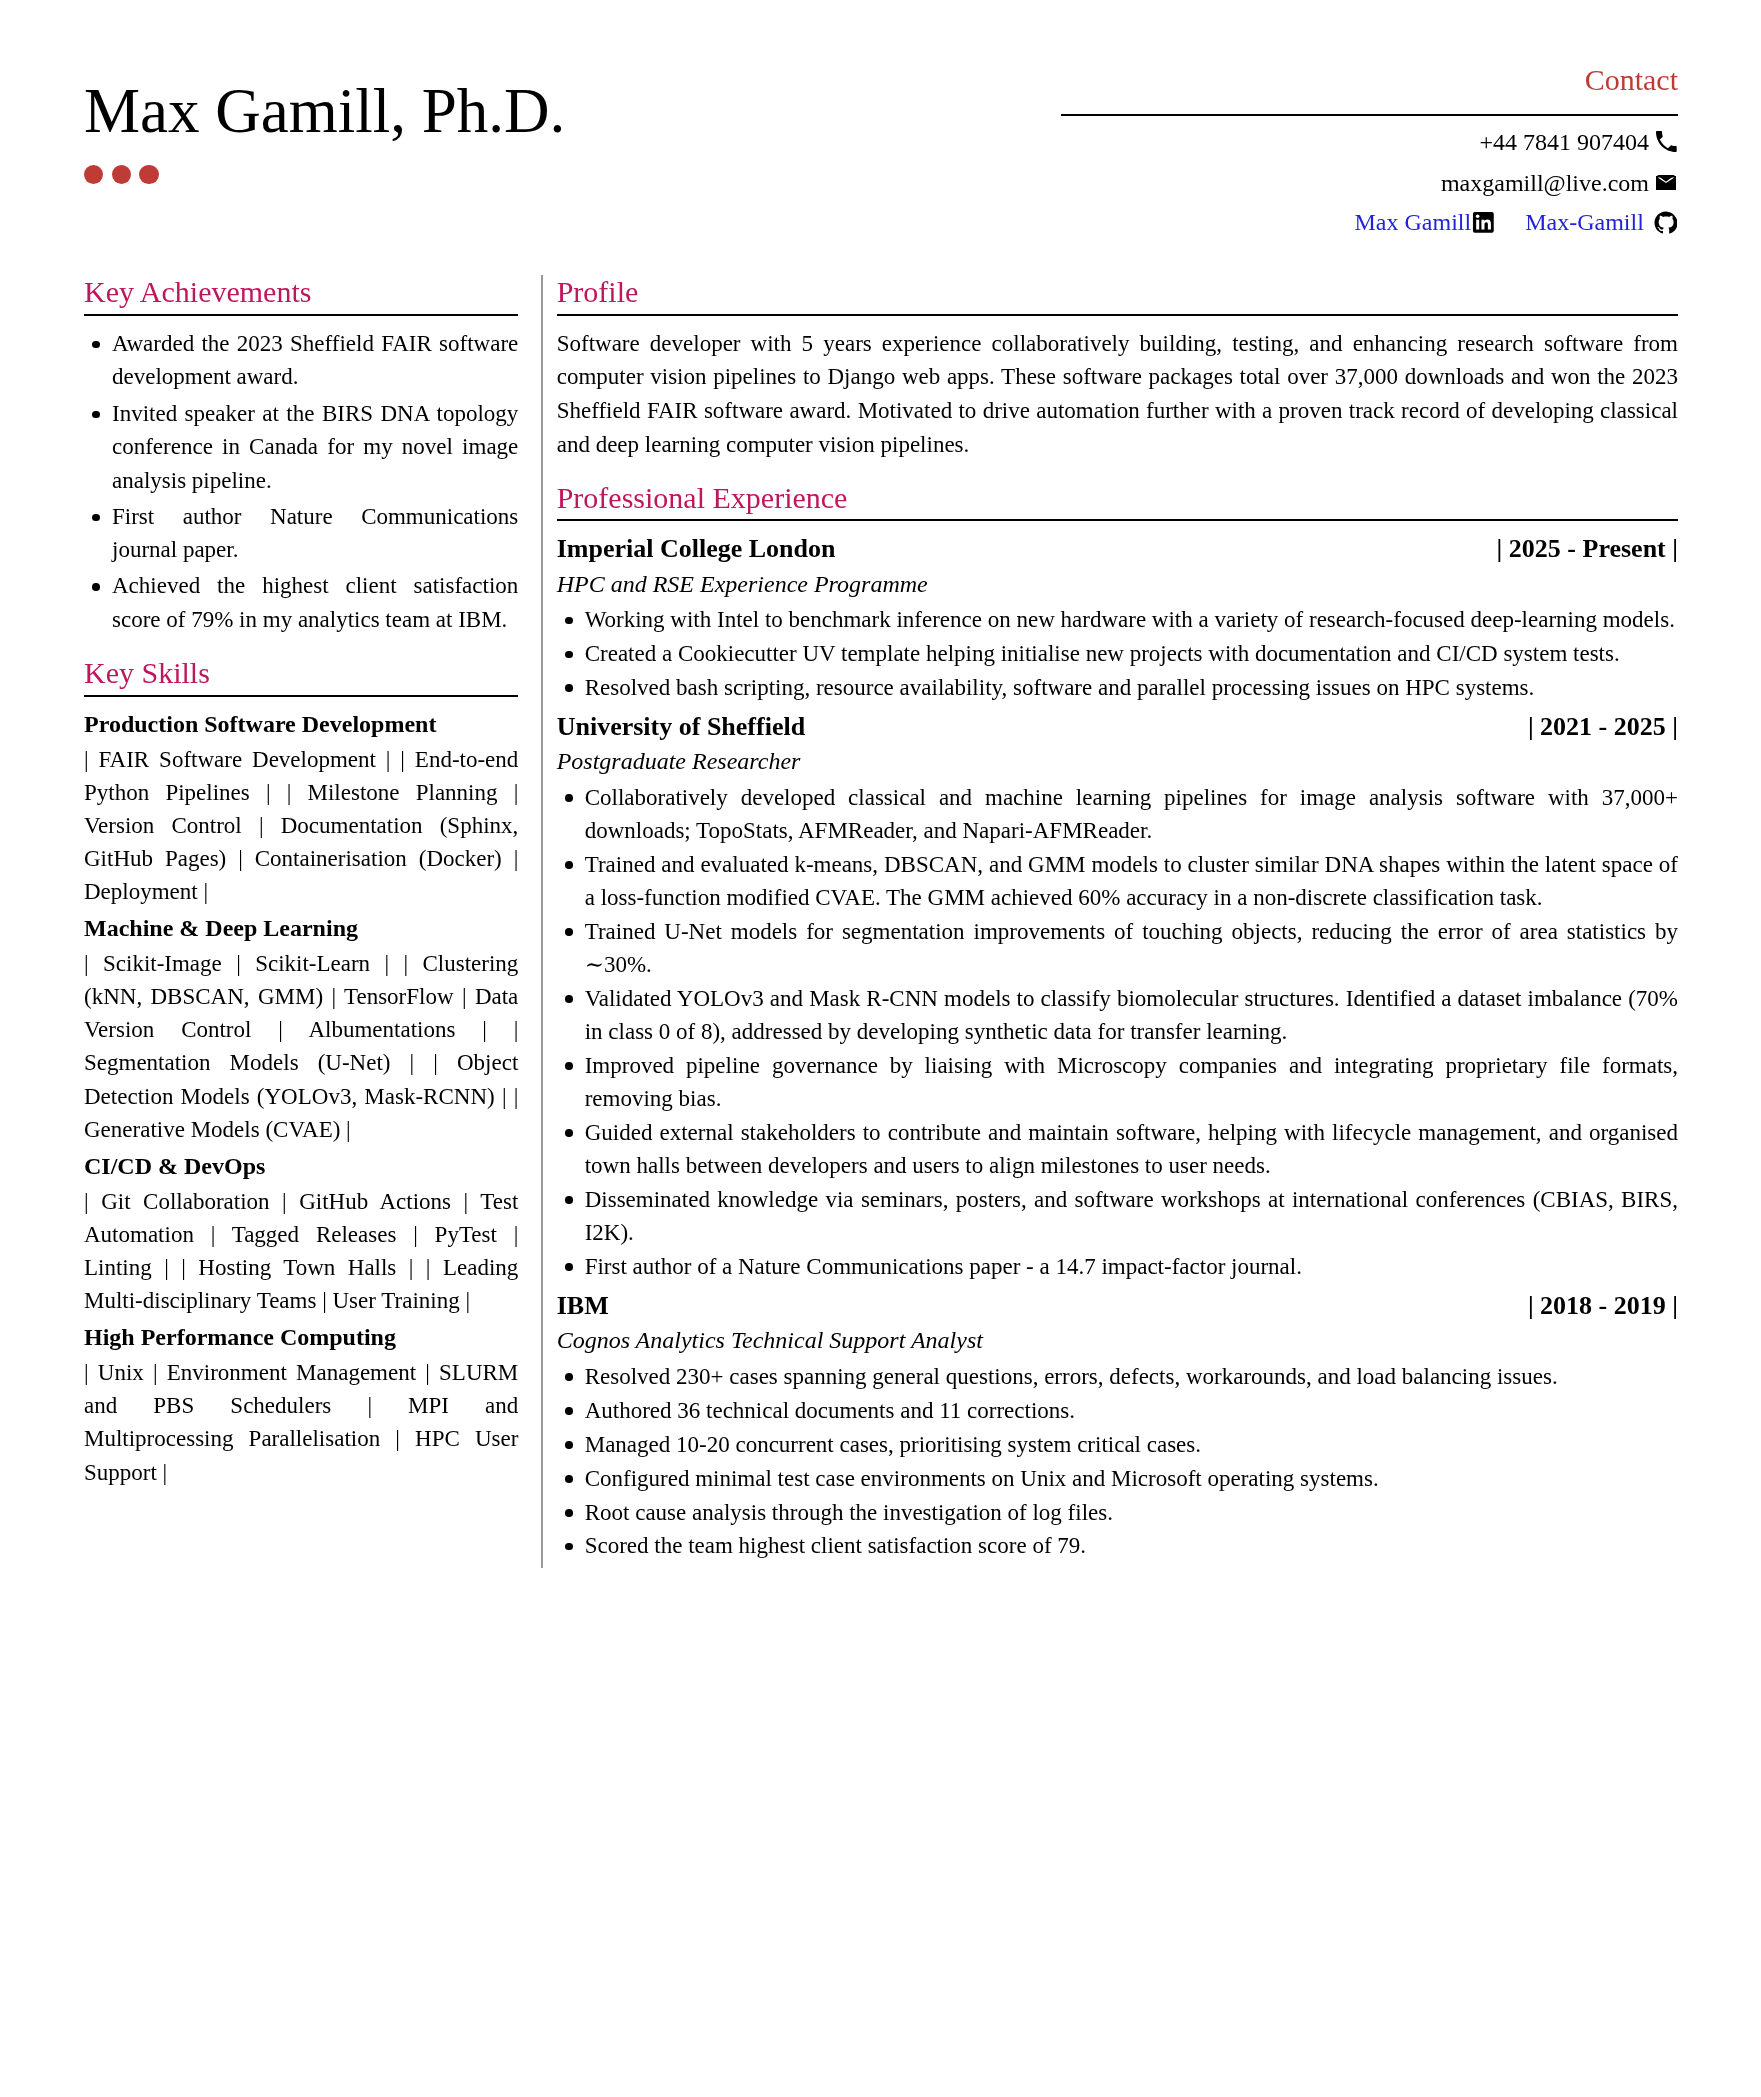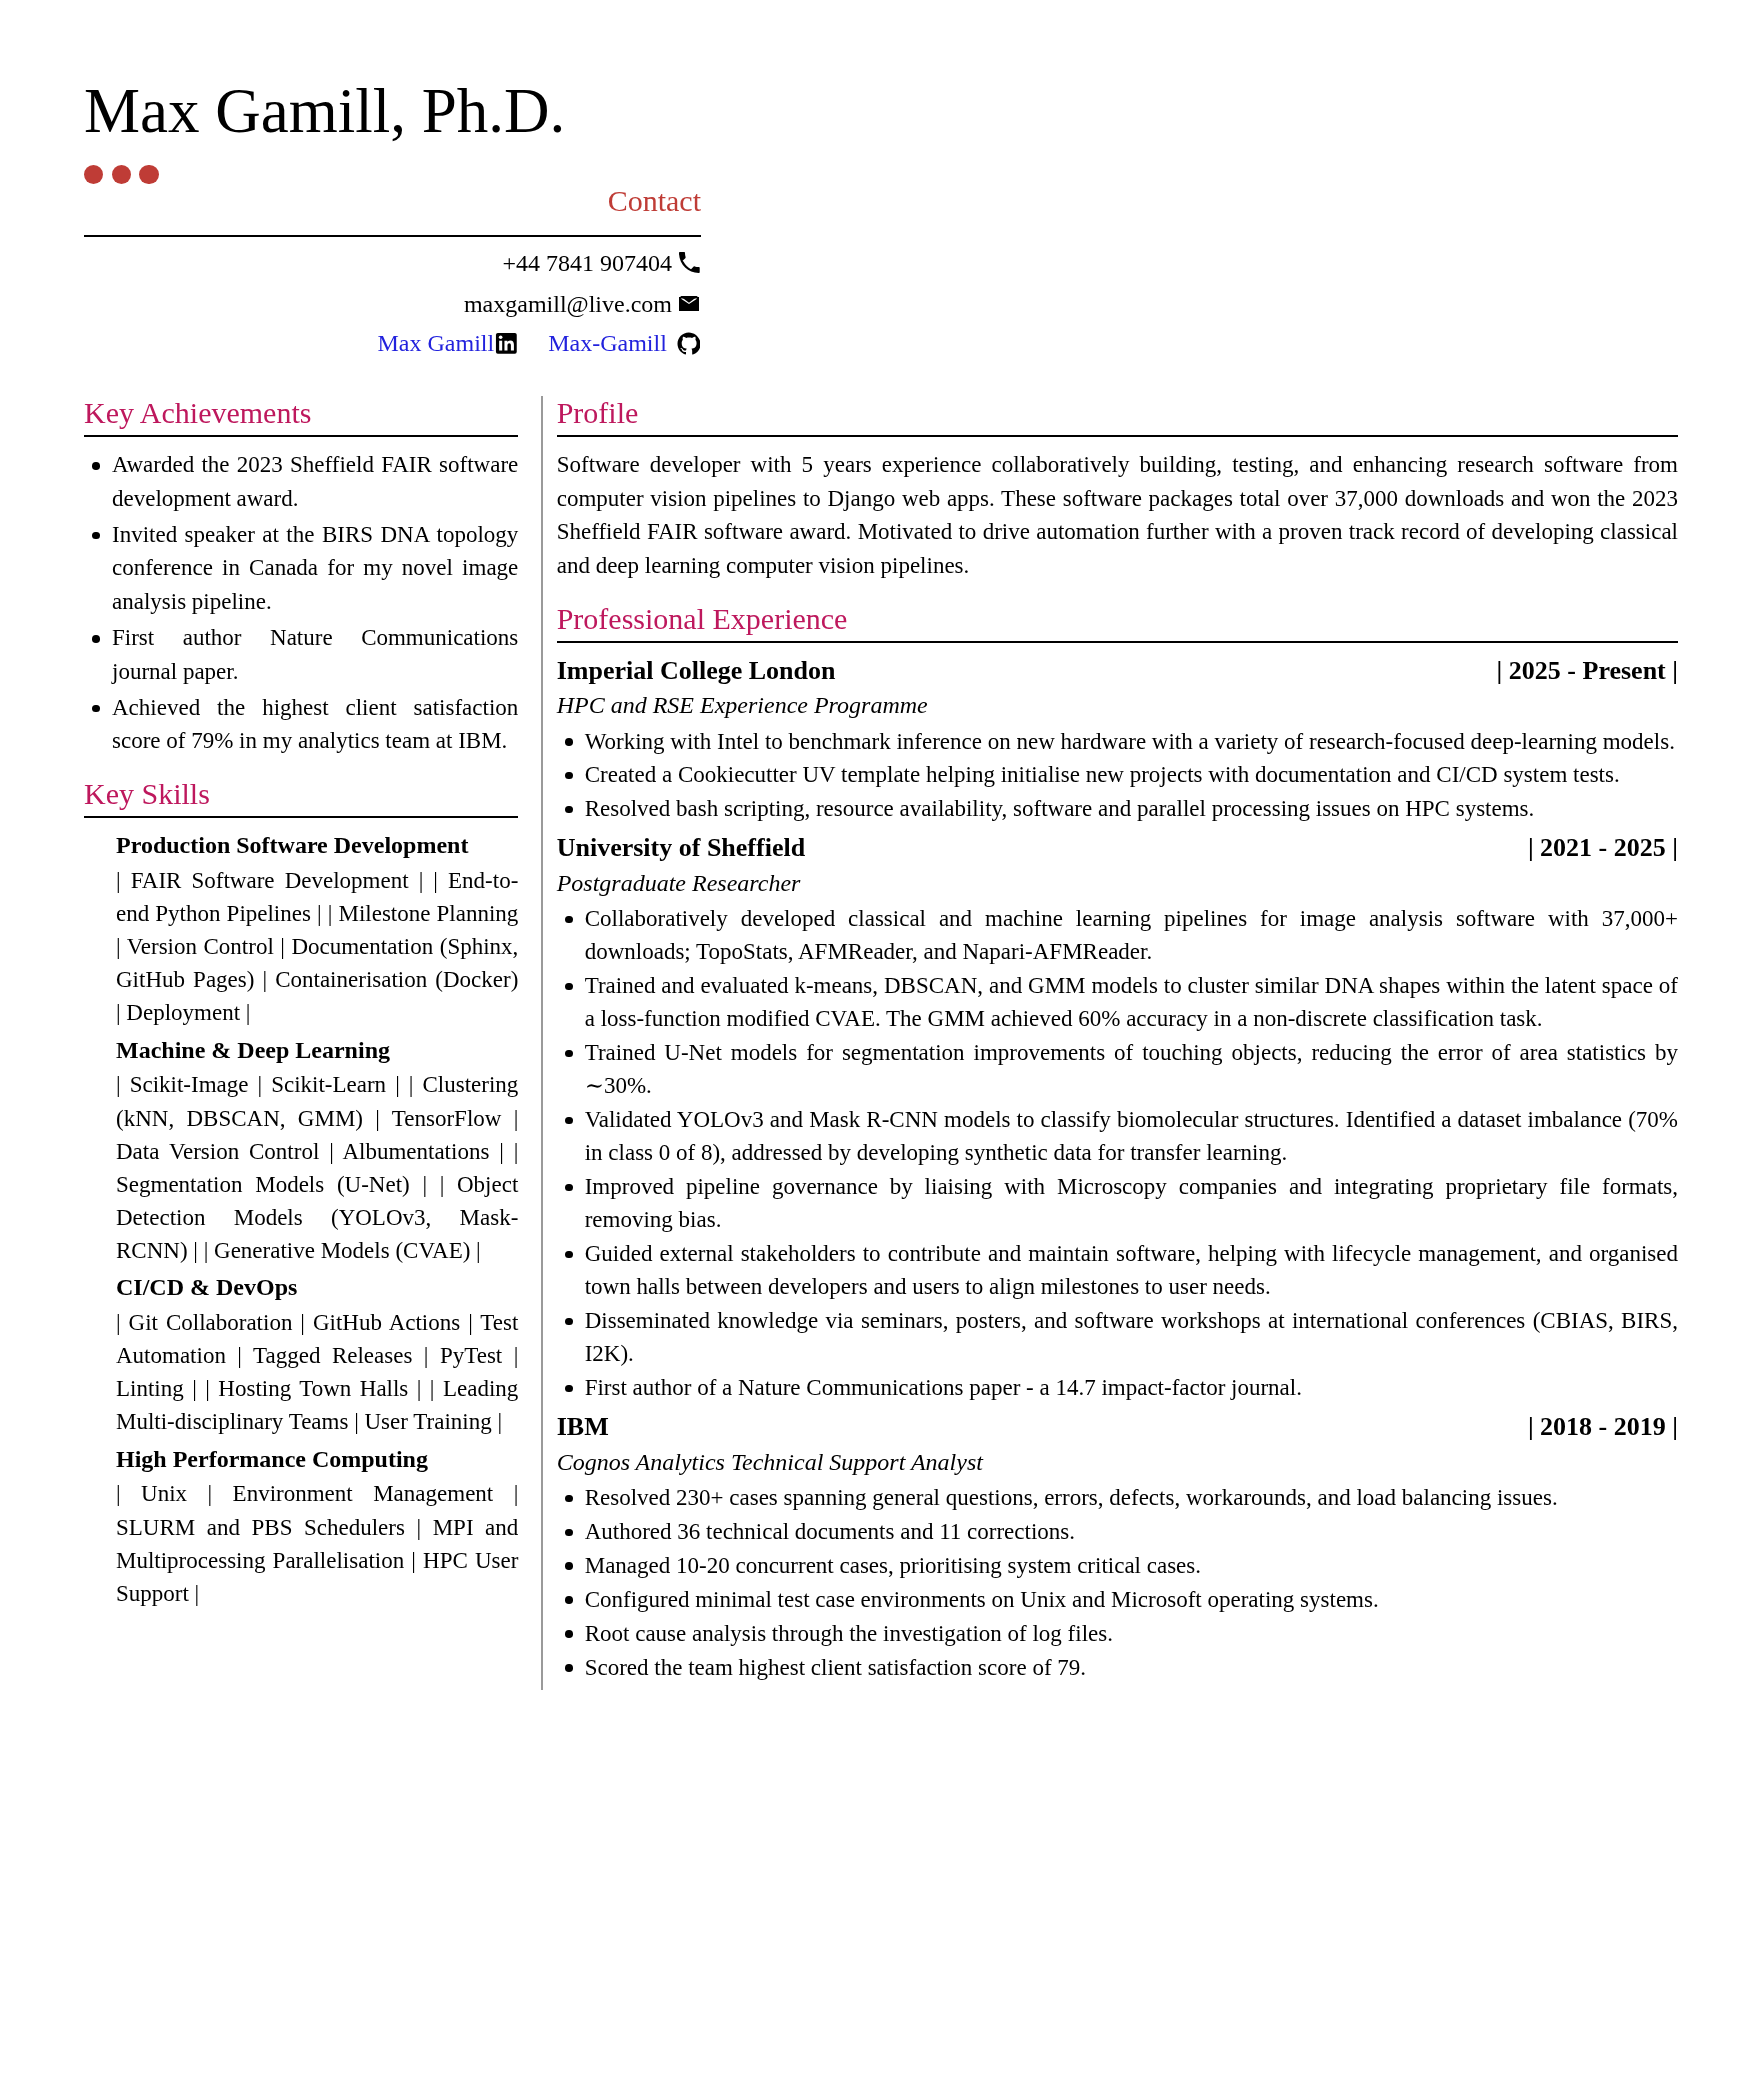--- a/index.html
+++ b/index.html
@@ -23,21 +23,20 @@
     position: relative;
   }
 
   
   .header {
     display: flex;
     align-items: flex-start;
     justify-content: space-between;
     padding: 63px 84px 0 84px;
     box-sizing: border-box;
-    flex-direction: column;
   }
   .header-left { padding-top: 17px; }
   .name {
     font-size: 63px;
     line-height: 1.0;
     letter-spacing: 0px;
     white-space: nowrap;
   }
   .dots {
     margin-top: 22px;
@@ -156,21 +155,21 @@
     content: "";
     position: absolute;
     left: 8.4px;
     top: 14px;
     width: 7.6px;
     height: 7.6px;
     border-radius: 50%;
     background: #000;
   }
 
-  .skill-group { margin-bottom: 4.2px; margin-left: 32px; }
+  .skill-group { margin-bottom: 4.2px; }
   .skill-head {
     font-weight: bold;
     font-size: 24px;
     line-height: 1.38;
     text-align: justify;
     margin-bottom: 1.7px;
   }
   .skill-body {
     font-size: 23px;
     line-height: 1.44;

